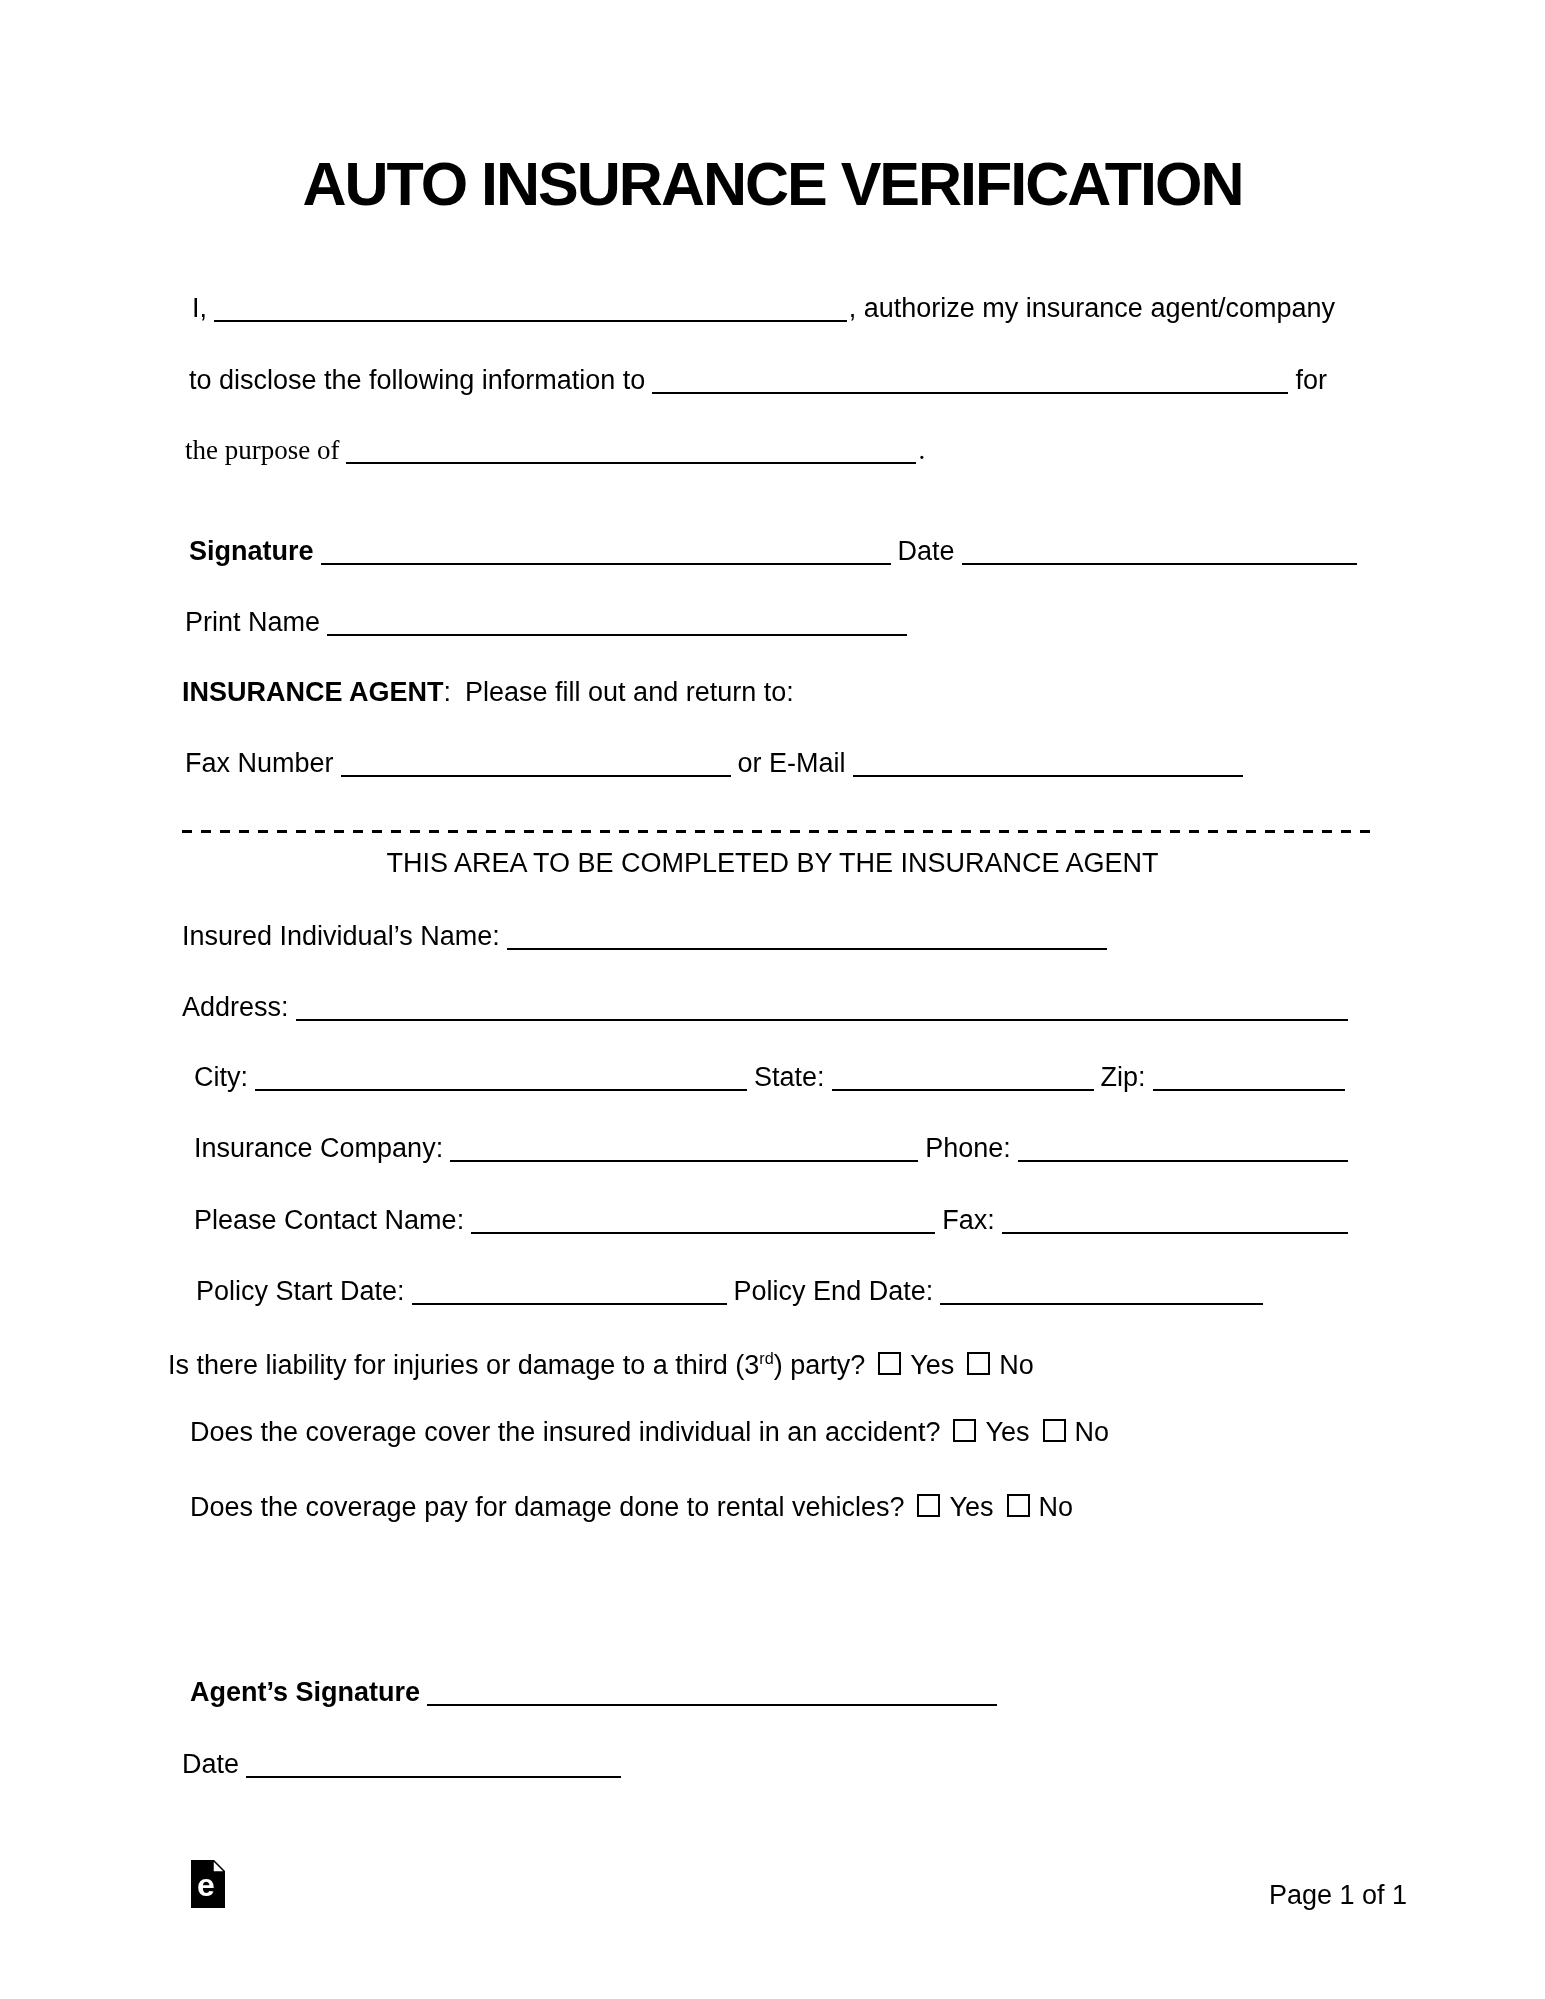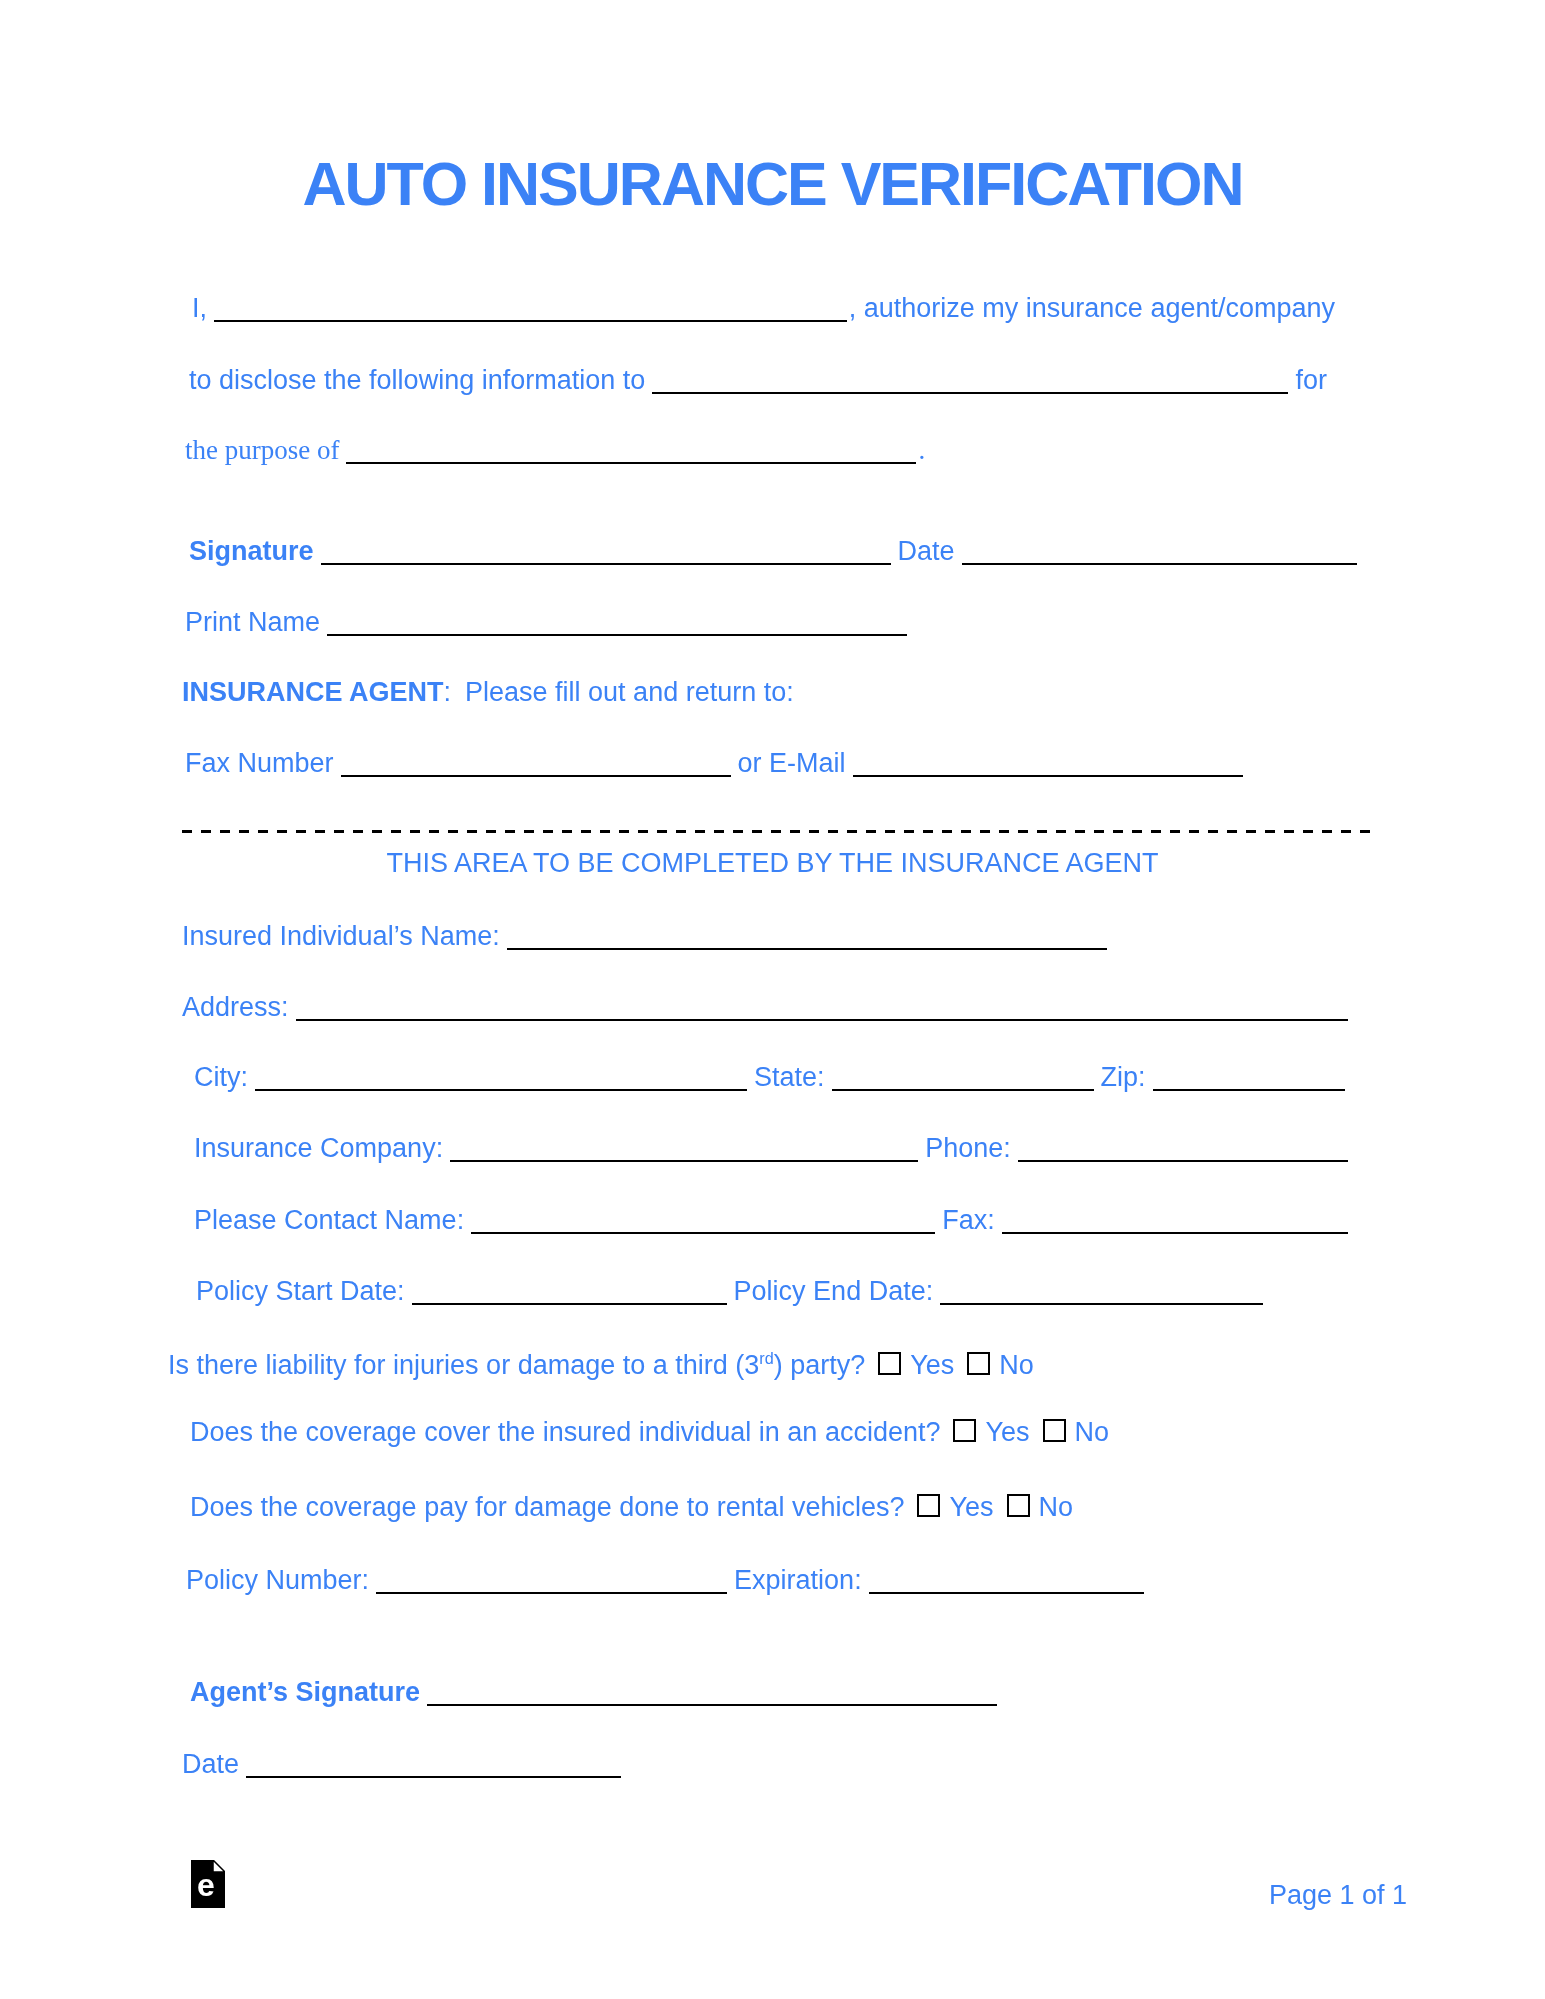--- a/index.html
+++ b/index.html
@@ -1,20 +1,20 @@
 <!DOCTYPE html>
 <html><head>
 <meta charset="utf-8">
 <style>
   html,body{margin:0;padding:0;background:#888;}
   .page{
     position:relative;
     width:1545px;height:1999px;
     background:#ffffff;
-    color:#3b82f6;
+    color:#000000;
     font-family:"Liberation Sans","DejaVu Sans",sans-serif;
     font-size:27px;
     overflow:hidden;
     margin:0 auto;
   }
   .row{
     position:absolute;
     display:flex;
     align-items:baseline;
     line-height:34px;
@@ -174,26 +174,20 @@
   </div>
 
   <div class="qrow" style="top:1415px;left:190px;">
     <span>Does the coverage cover the insured individual in an accident?</span><span class="checkbox"></span><span>Yes</span><span class="checkbox"></span><span>No</span>
   </div>
 
   <div class="qrow" style="top:1490px;left:190px;">
     <span>Does the coverage pay for damage done to rental vehicles?</span><span class="checkbox"></span><span>Yes</span><span class="checkbox"></span><span>No</span>
   </div>
 
-  <div class="row" style="top:1563px;left:186px;">
-    <span>Policy Number:</span>
-    <span class="blank" style="width:351px;"></span>
-    <span>Expiration:</span>
-    <span class="blank" style="width:275px;"></span>
-  </div>
 
   <div class="row" style="top:1675px;left:190px;">
     <span class="b">Agent’s Signature</span>
     <span class="blank" style="width:570px;"></span>
   </div>
 
   <div class="row" style="top:1747px;left:182px;">
     <span>Date</span>
     <span class="blank" style="width:375px;"></span>
   </div>

